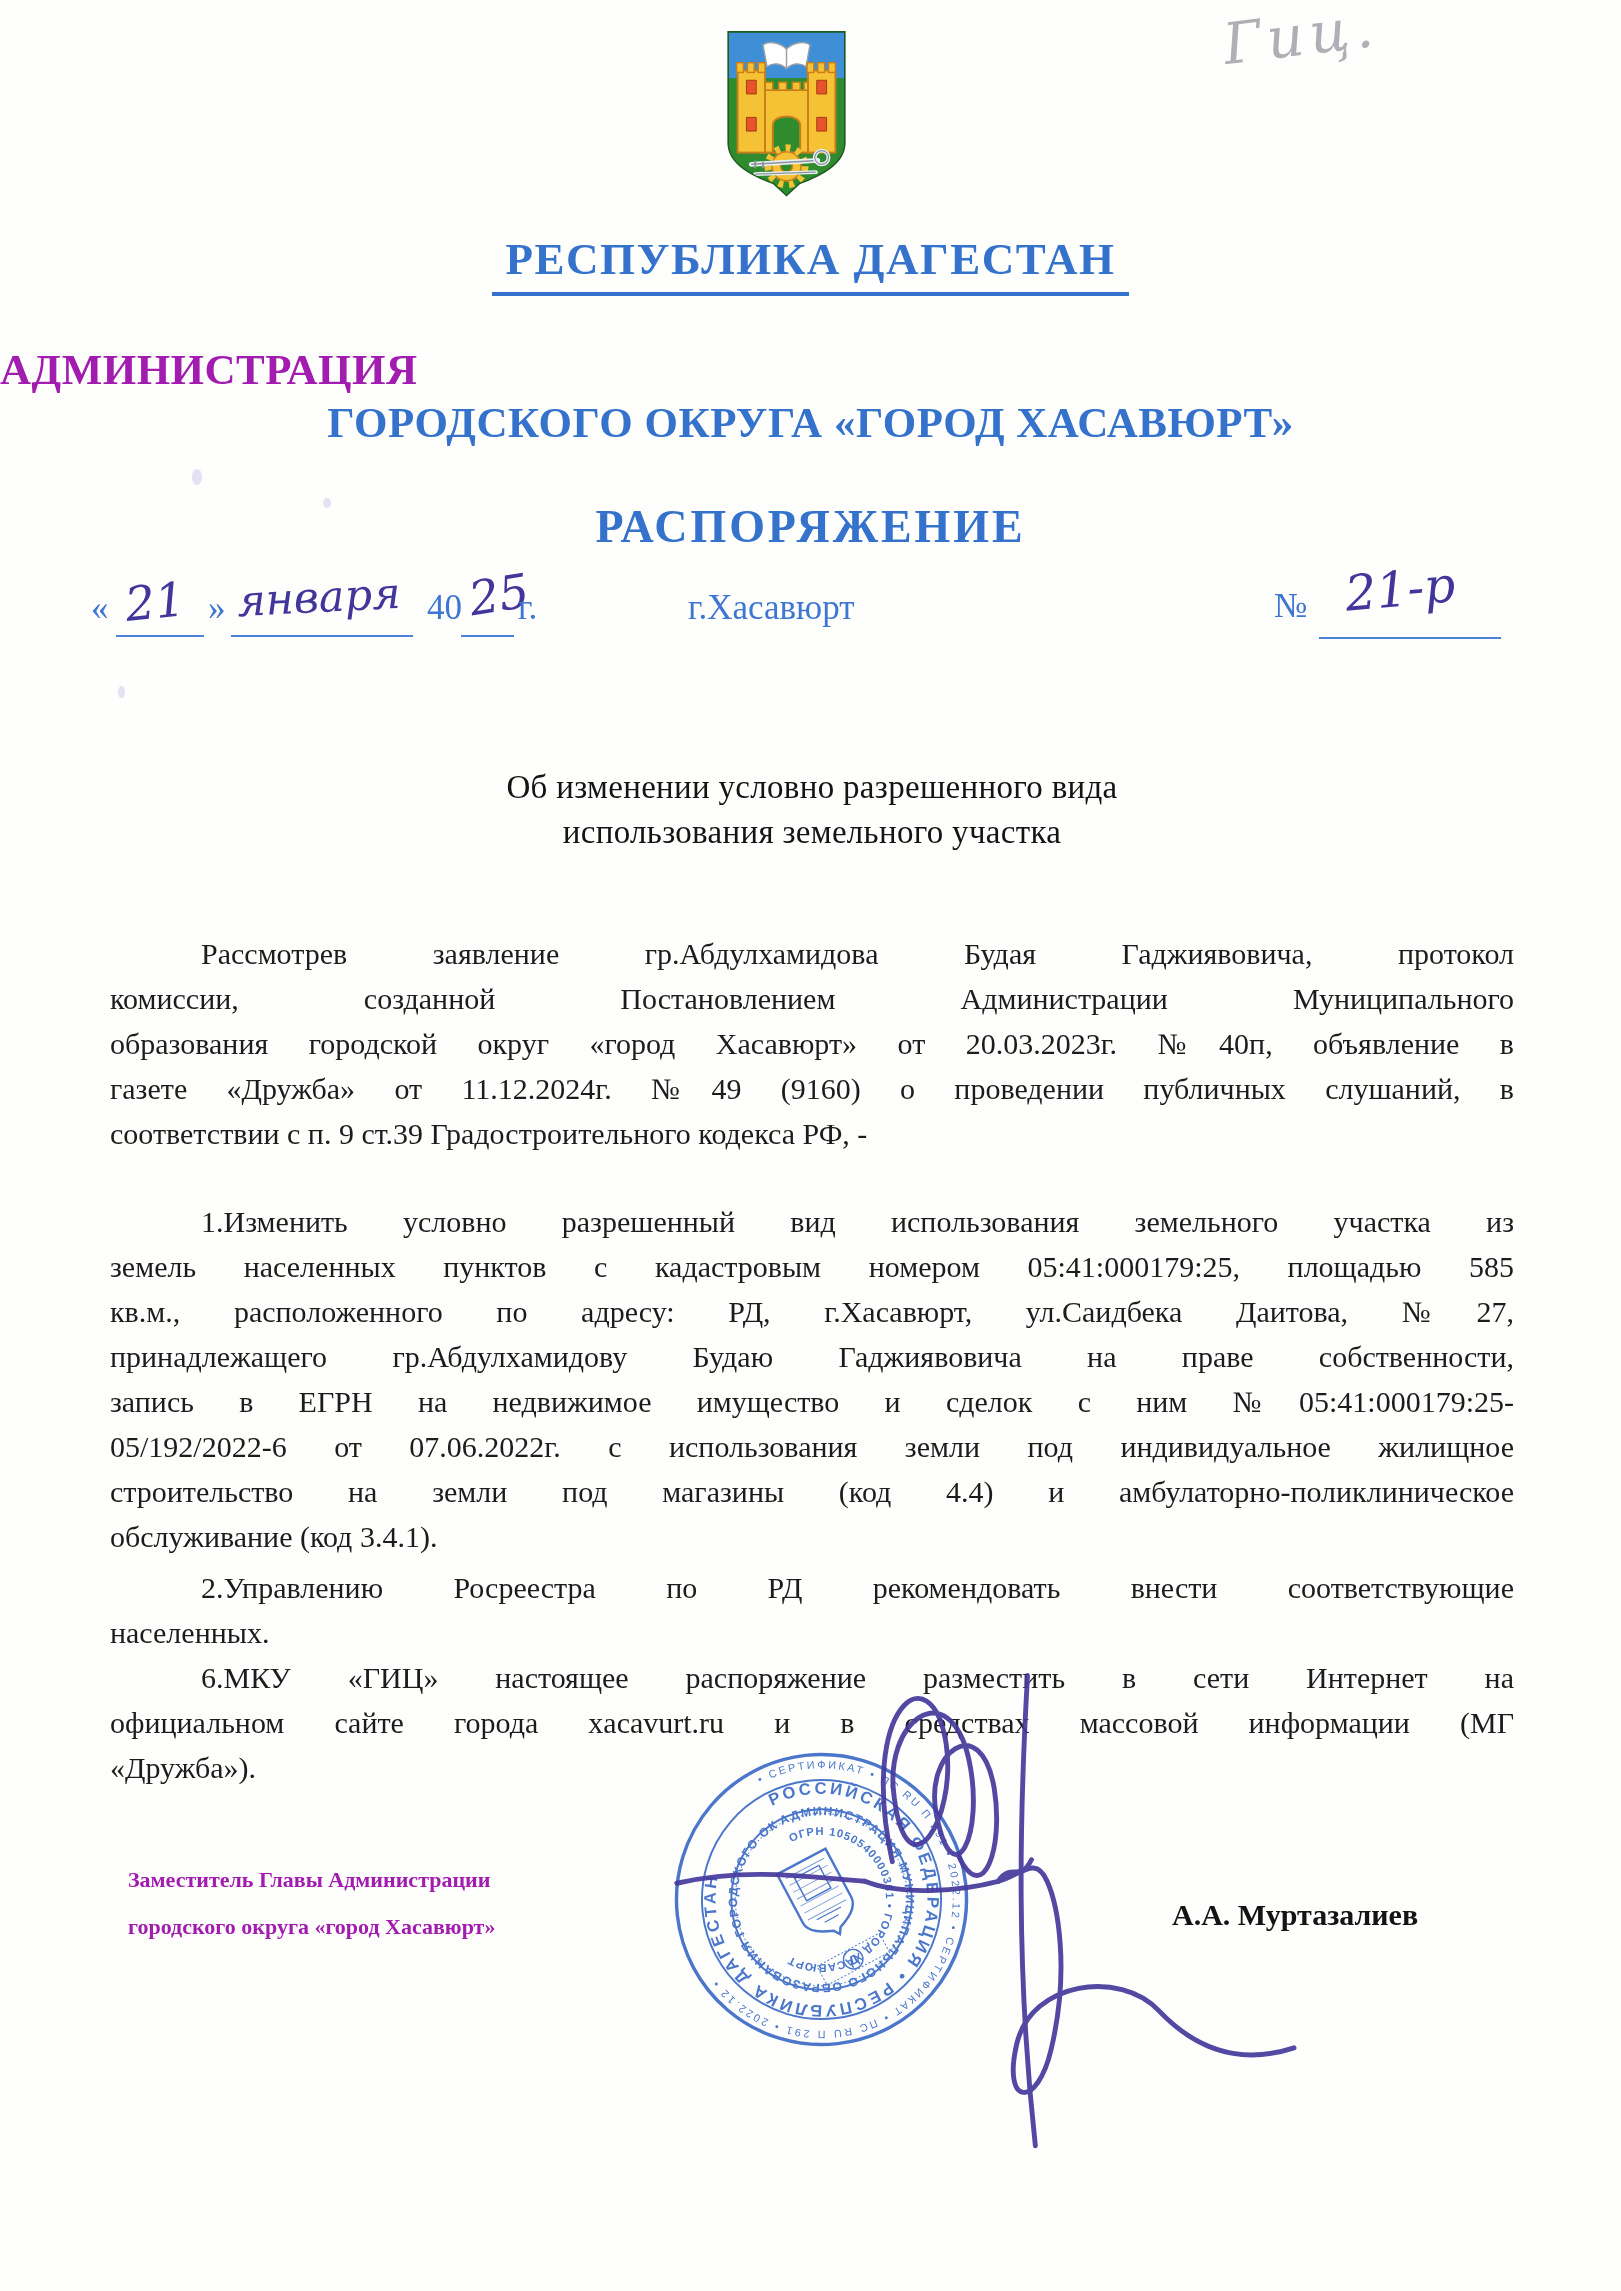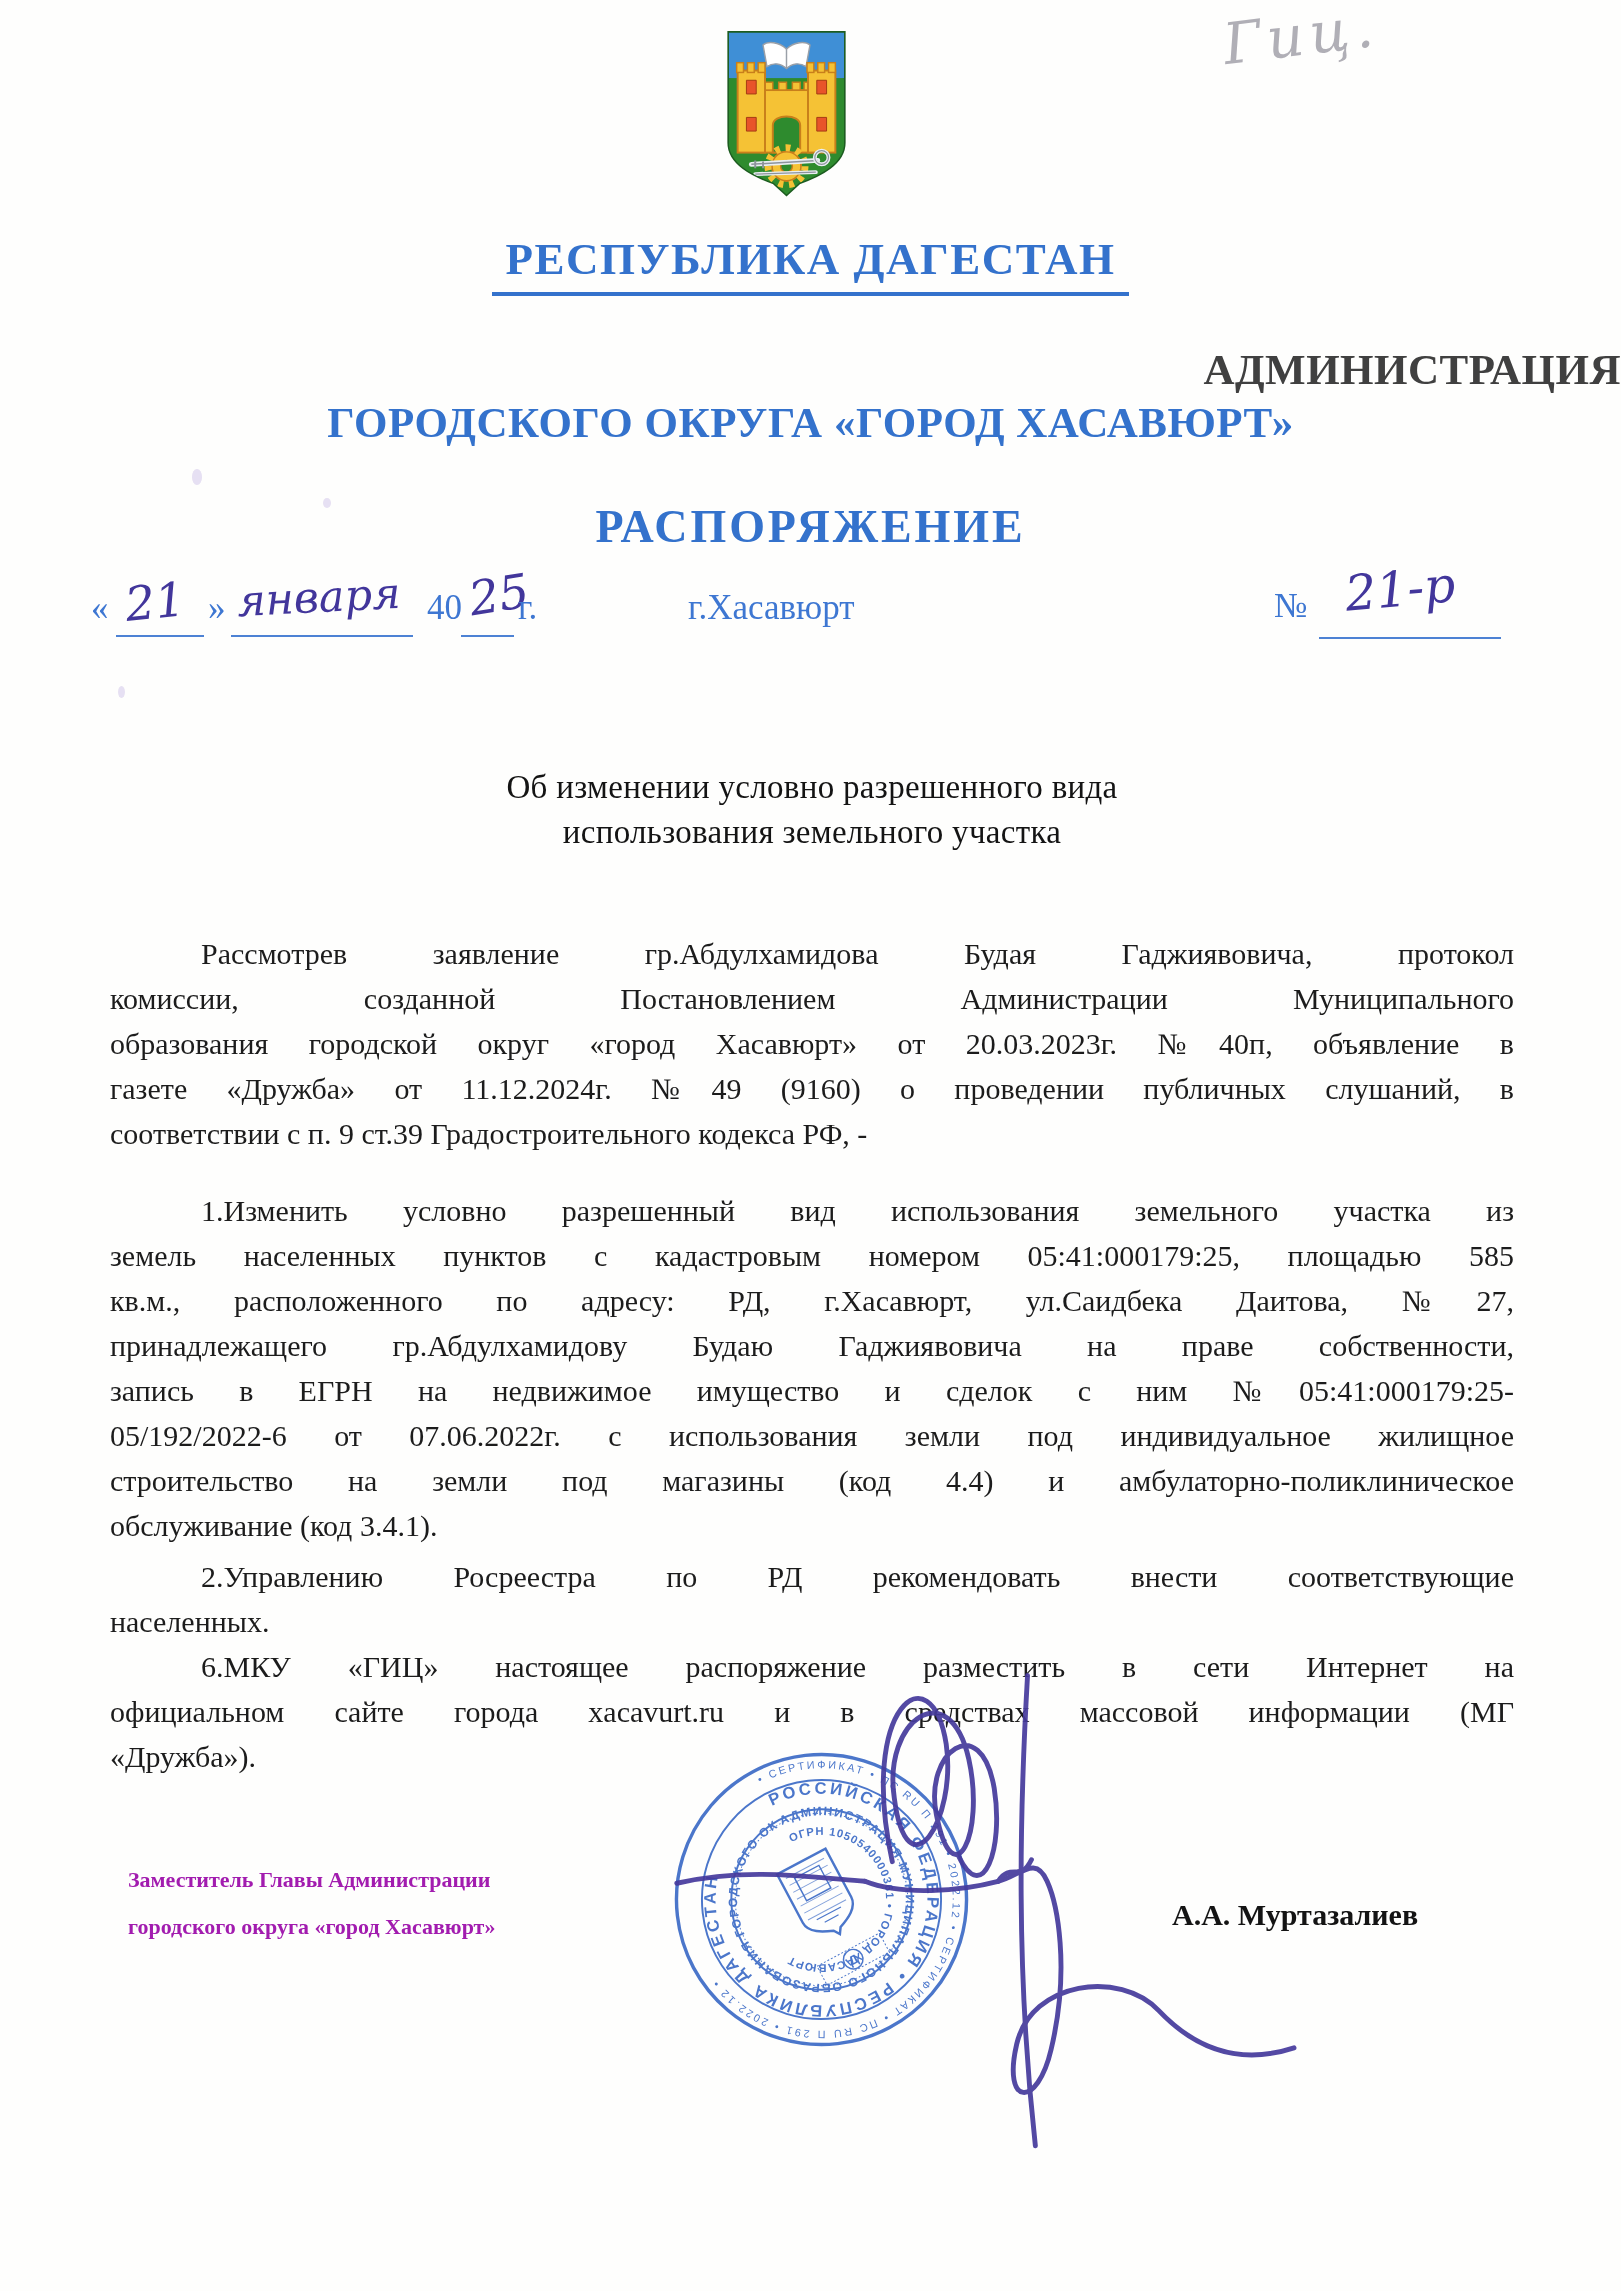--- a/index.html
+++ b/index.html
@@ -25,22 +25,22 @@
     text-align:center;
   }
   .h-republic span{
     display:inline-block;
     font-size:45px;font-weight:bold;color:#3472cc;
     letter-spacing:1.5px;
     border-bottom:4.9px solid #3472cc;
     padding:0 13.7px 6.9px 13.7px;
   }
   .h-org1{
-    position:absolute;left:0;top:345px;width:100%;text-align:right;
-    font-size:43px;font-weight:bold;color:#404040;letter-spacing:0.5px;
+    position:absolute;left:0;top:345px;width:100%;text-align:left;
+    font-size:43px;font-weight:bold;color:#a21caf;letter-spacing:0.5px;
   }
   .h-org2{
     position:absolute;left:0;top:398px;width:100%;text-align:center;
     font-size:43px;font-weight:bold;color:#3472cc;letter-spacing:0.5px;
   }
   .h-doctype{
     position:absolute;left:0;top:500px;width:100%;text-align:center;
     font-size:46px;font-weight:bold;color:#3472cc;letter-spacing:2.9px;
   }
   
@@ -55,21 +55,21 @@
   .doc-title{
     position:absolute;left:110px;top:765px;width:1404px;
     text-align:center;font-size:33px;font-weight:normal;line-height:45px;
     color:#141414;letter-spacing:0.3px;
   }
   .doc-body{
     position:absolute;left:110px;top:931px;width:1404px;
     font-size:30px;line-height:45px;color:#1c1c1c;
   }
   .para{margin:0;}
-  .para.gap-large{margin-bottom:32px;}
+  .para.gap-large{margin-bottom:43px;}
   .para.gap-small{margin-bottom:5.9px;}
   .bline{text-align:justify;text-align-last:justify;}
   .bline.last{text-align-last:left;}
   .bline.indent{text-indent:91px;}
   
   .sig-post{
     position:absolute;left:128px;top:1856px;
     font-size:22px;font-weight:bold;line-height:47px;color:#a21caf;
   }
   .sig-name{

